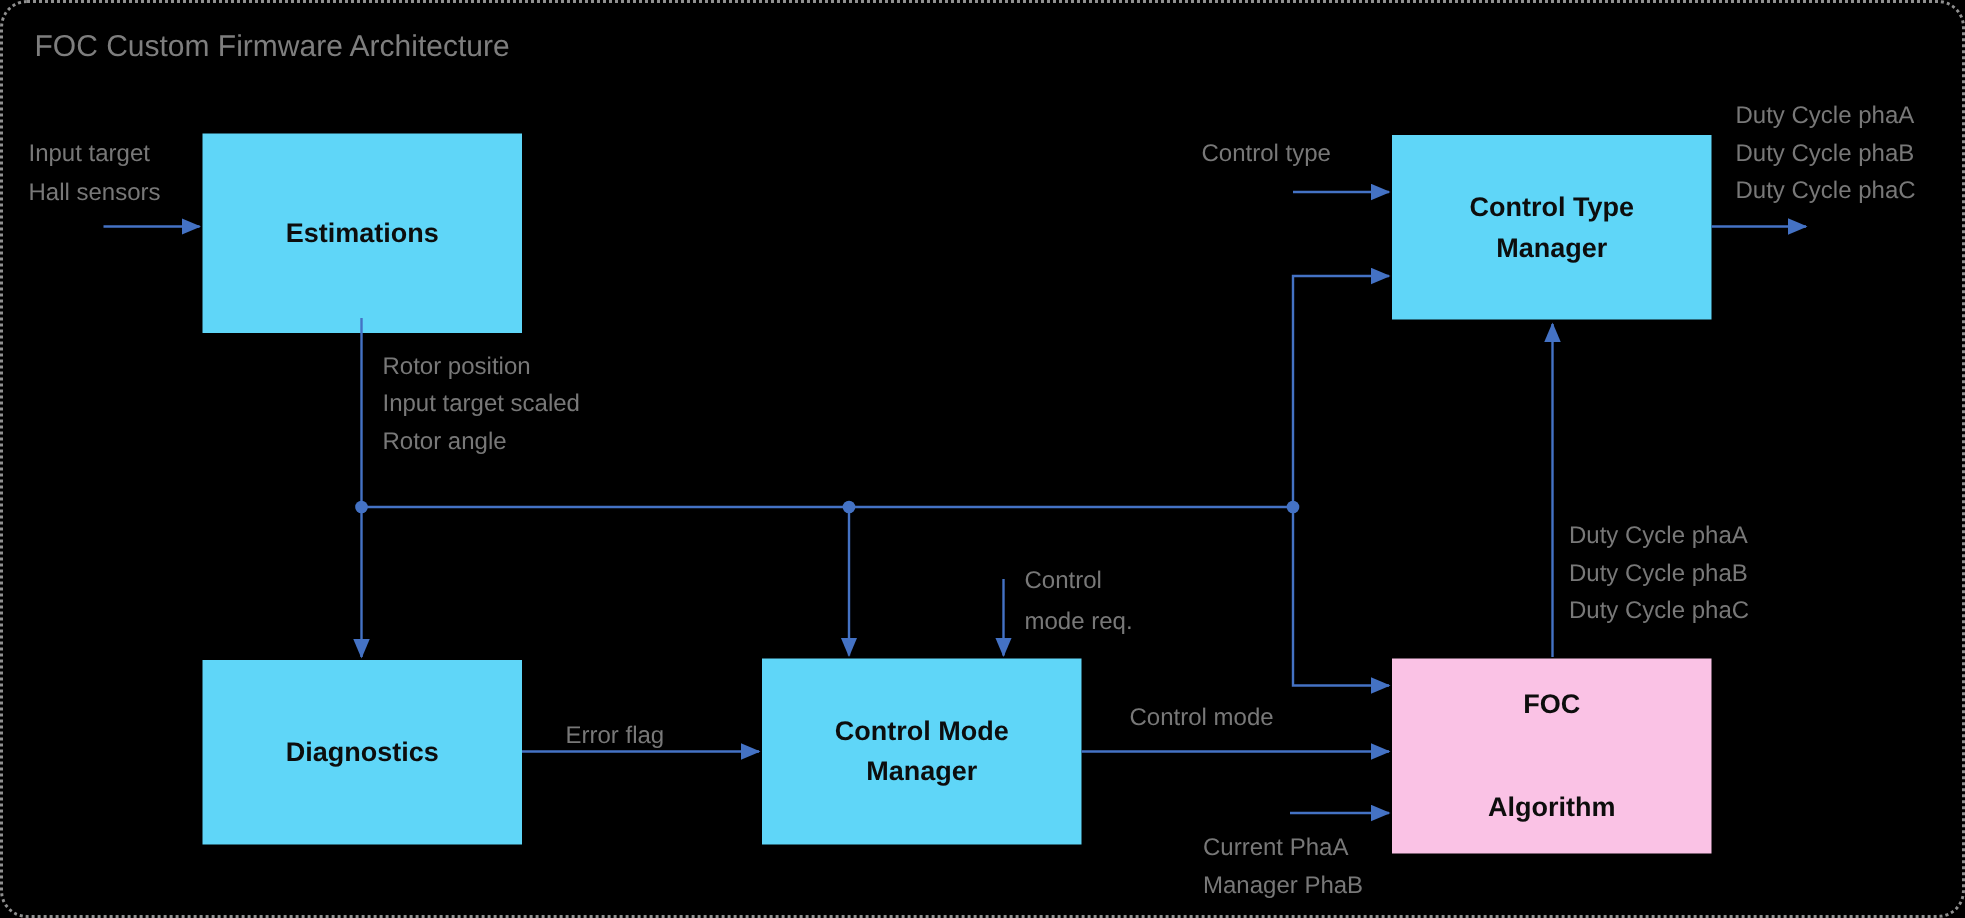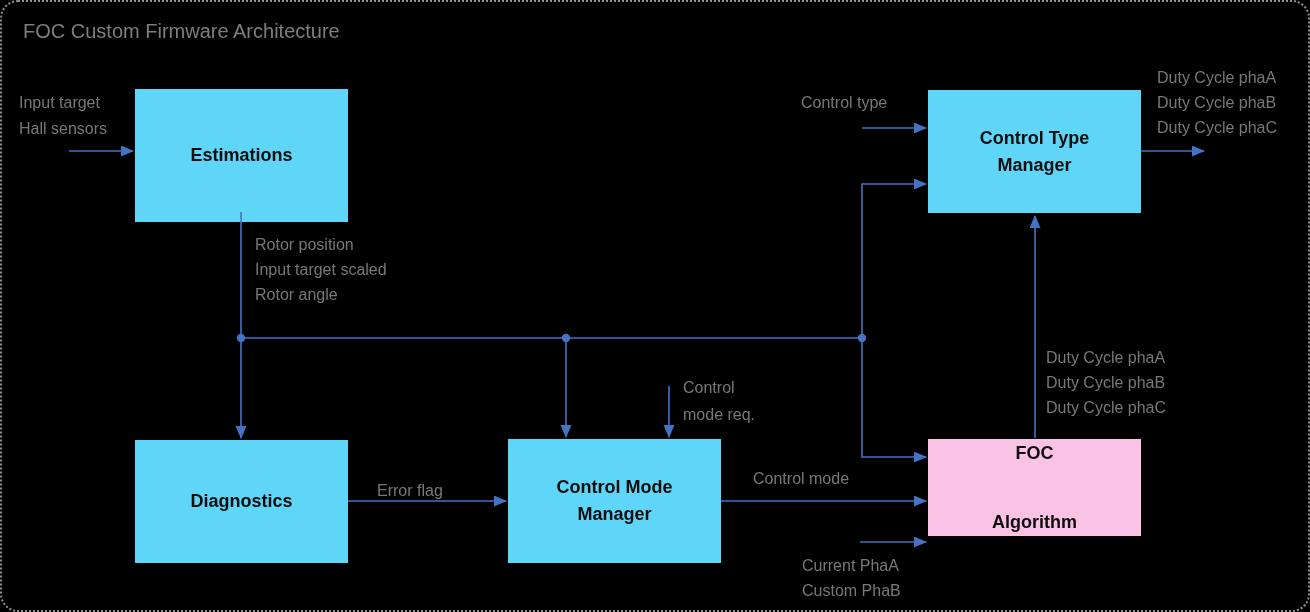--- a/index.html
+++ b/index.html
@@ -39,21 +39,21 @@
     color: var(--box_text, #0d0d0d);
     z-index: 1;
   }
   .block.cyan { background: var(--box_cyan, #5FD6F8); }
   .block.pink { background: var(--box_pink, #FAC2E5); }
 
   #blk-estimations  { left: 133px; top: 87px;  width: 213px; height: 133px; }
   #blk-diagnostics  { left: 133px; top: 438px; width: 213px; height: 123px; }
   #blk-cmm          { left: 506px; top: 437px; width: 213px; height: 124px; }
   #blk-ctm          { left: 926px; top: 88px;  width: 213px; height: 123px; }
-  #blk-foc          { left: 926px; top: 437px; width: 213px; height: 97px; gap: 42px; }
+  #blk-foc          { left: 926px; top: 437px; width: 213px; height: 130px; gap: 42px; }
 
   .wires {
     position: absolute;
     left: 0; top: 0;
     width: 1310px;
     height: 612px;
     z-index: 2;
     pointer-events: none;
   }
   .wires path {
@@ -169,16 +169,16 @@
   <div class="lbl" id="lbl-ctrl-mode">Control mode</div>
 
   <div class="lbl" id="lbl-duty-fb">
     <div>Duty Cycle phaA</div>
     <div>Duty Cycle phaB</div>
     <div>Duty Cycle phaC</div>
   </div>
 
   <div class="lbl" id="lbl-currents">
     <div>Current PhaA</div>
-    <div>Custom PhaB</div>
+    <div>Manager PhaB</div>
   </div>
 
 </div>
 
 </body></html>

